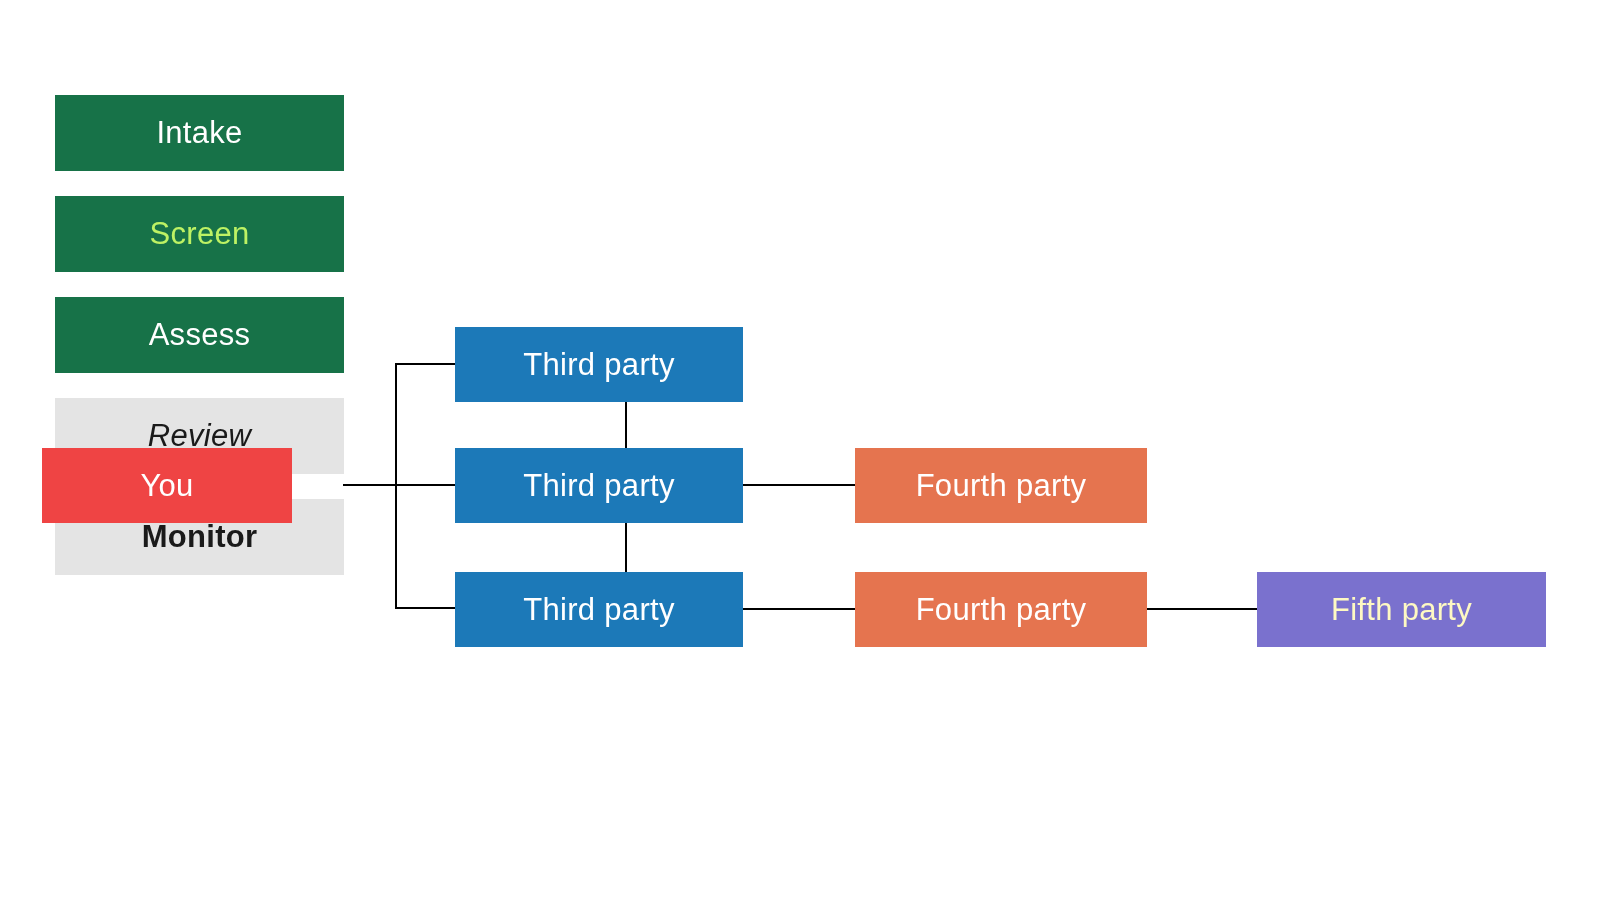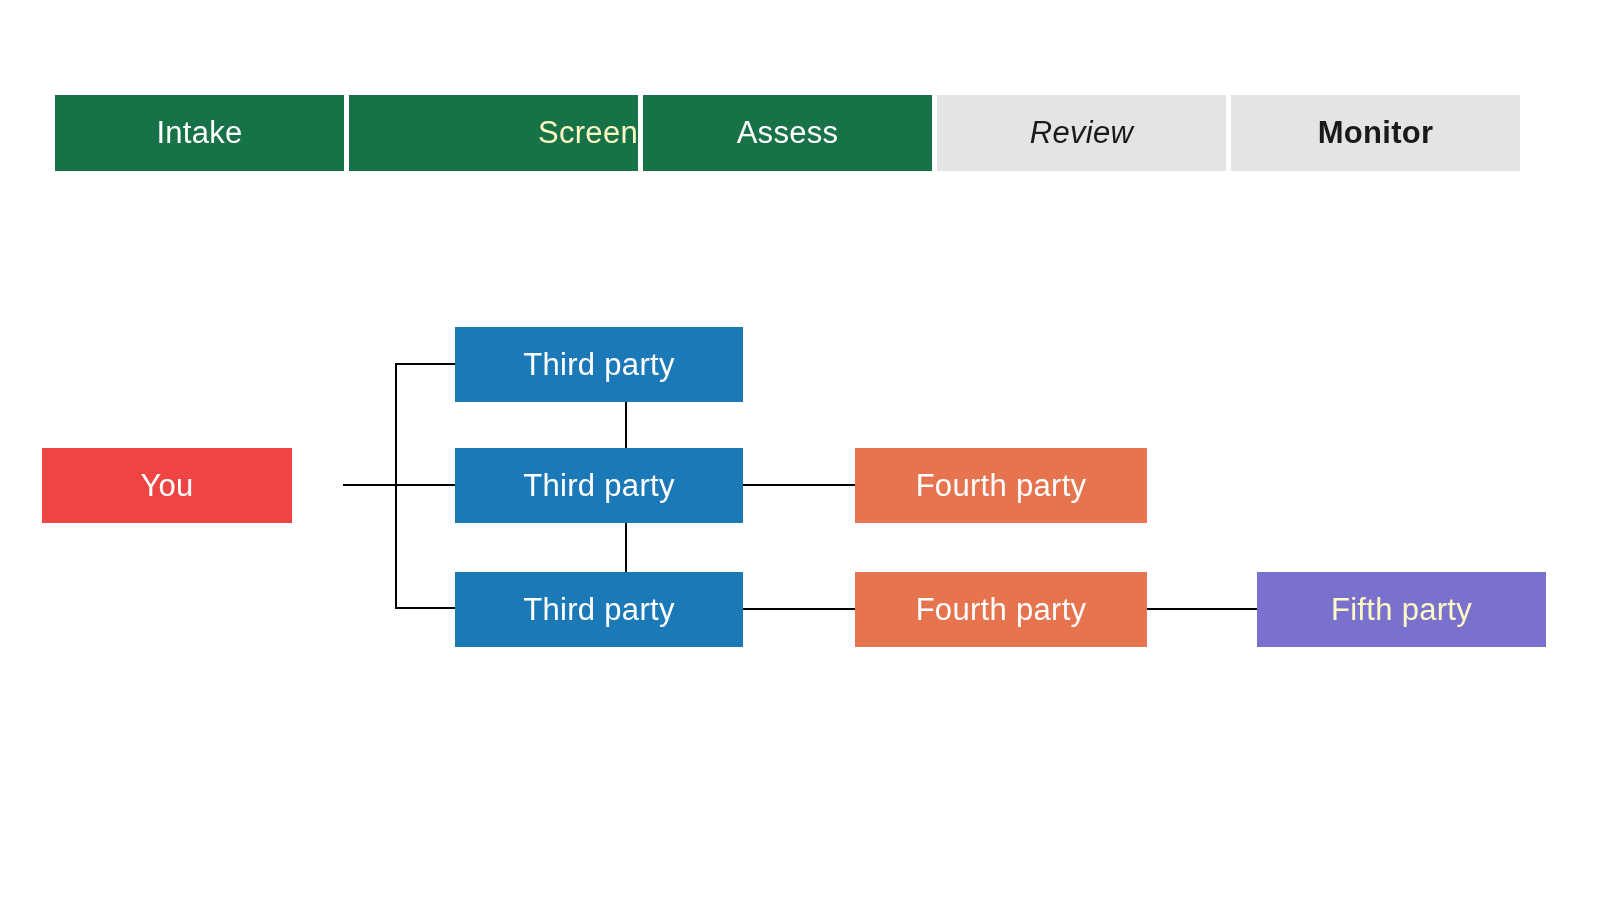--- a/index.html
+++ b/index.html
@@ -15,21 +15,22 @@
     overflow: hidden;
     font-family: "Liberation Sans", "DejaVu Sans", sans-serif;
   }
 
   
   .stage-bar {
     position: absolute;
     left: 55px;
     top: 95px;
     display: flex;
-    gap: 5px;
+    gap: 25px;
+    flex-direction: column;
   }
   .stage {
     width: 289px;
     height: 76px;
     display: flex;
     align-items: center;
     justify-content: center;
     font-size: 31px;
     letter-spacing: 0.3px;
     cursor: default;
@@ -56,21 +57,21 @@
 </style>
 </head>
 <body style="background: rgb(255, 255, 255);">
 
 <div class="canvas">
 
   <div class="stage-bar">
     <div class="stage" style="background: rgb(23, 114, 72); color: rgb(255, 255, 255);">
         <span>Intake</span>
       </div>
-    <div class="stage" style="background: rgb(23, 114, 72); color: #fef9c3; justify-content: flex-end;">
+    <div class="stage" style="background: rgb(23, 114, 72); color: #bef264;">
         <span>Screen</span>
       </div>
     <div class="stage" style="background: rgb(23, 114, 72); color: rgb(255, 255, 255);">
         <span>Assess</span>
       </div>
     <div class="stage" style="background: rgb(228, 228, 228); color: rgb(26, 26, 26); font-style: italic;">
         <span>Review</span>
       </div>
     <div class="stage" style="background: rgb(228, 228, 228); color: rgb(26, 26, 26); font-weight: bold;">
         <span>Monitor</span>

